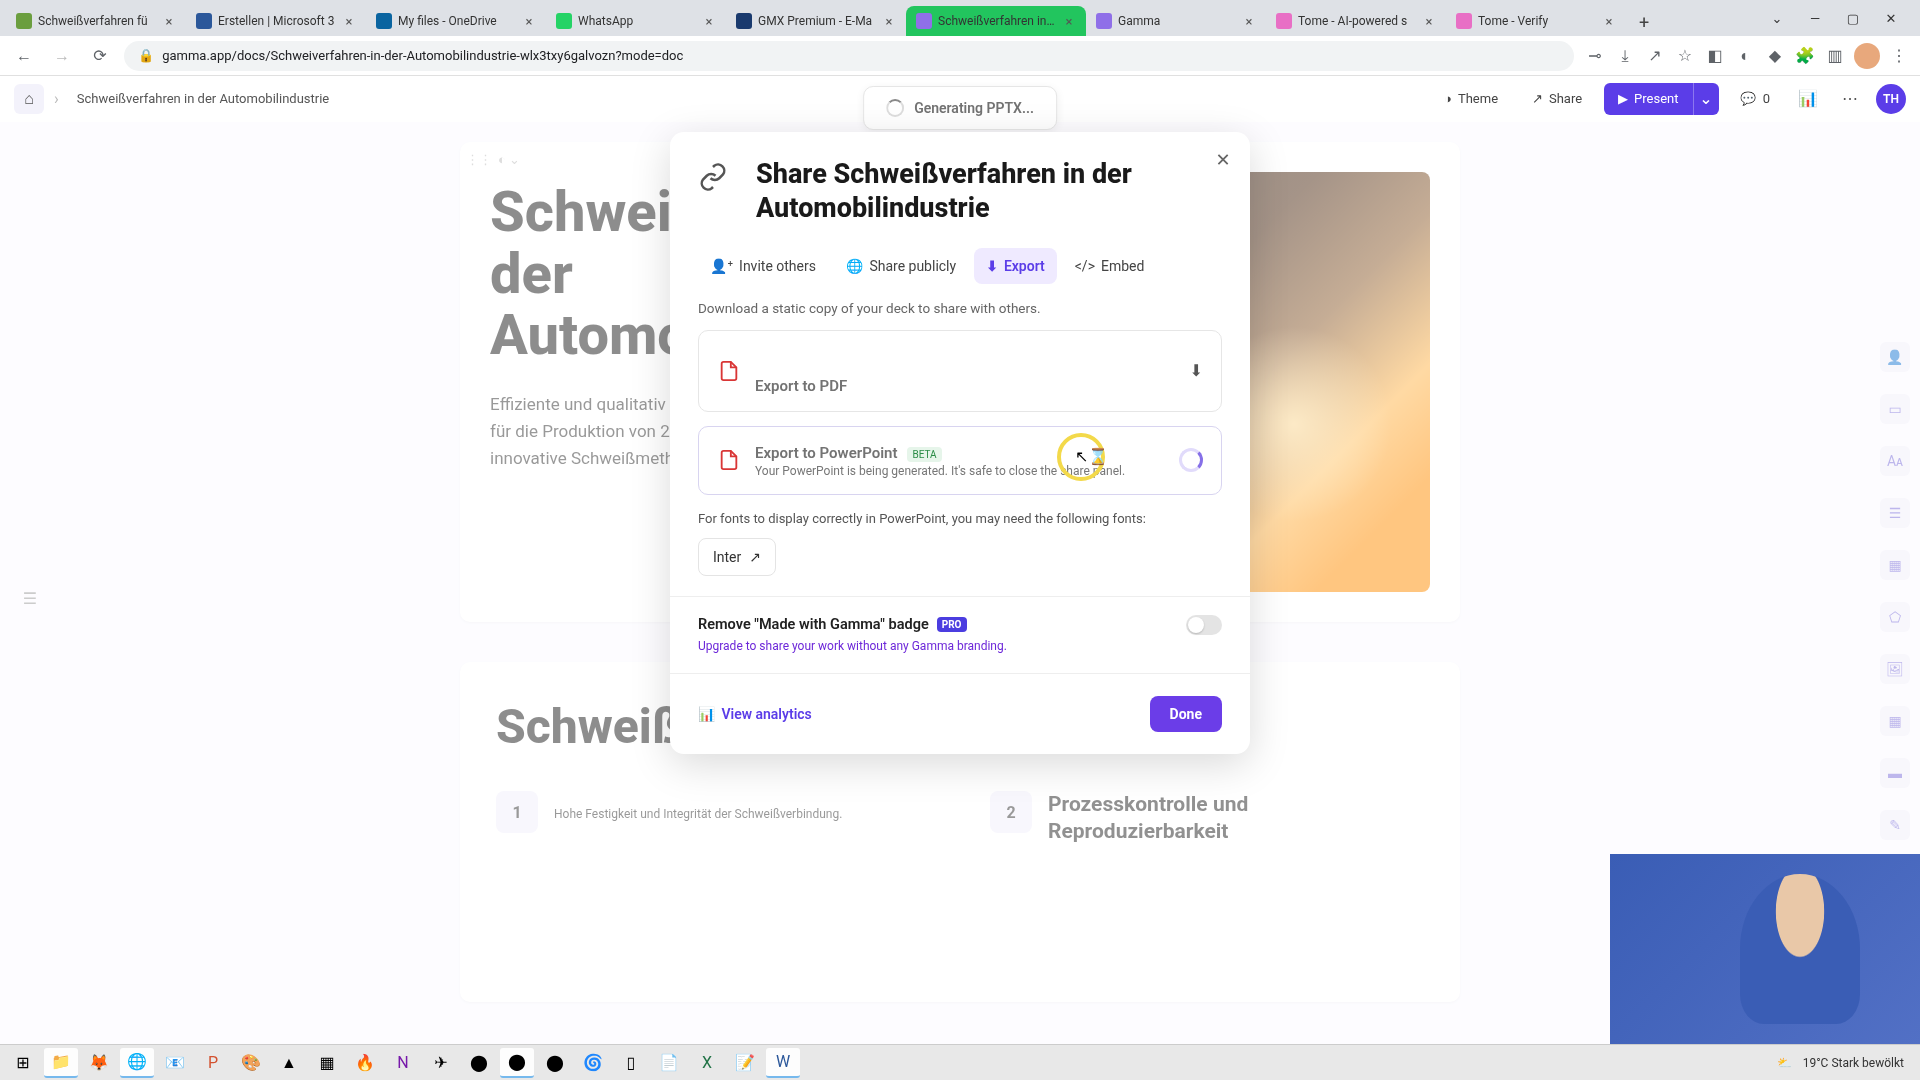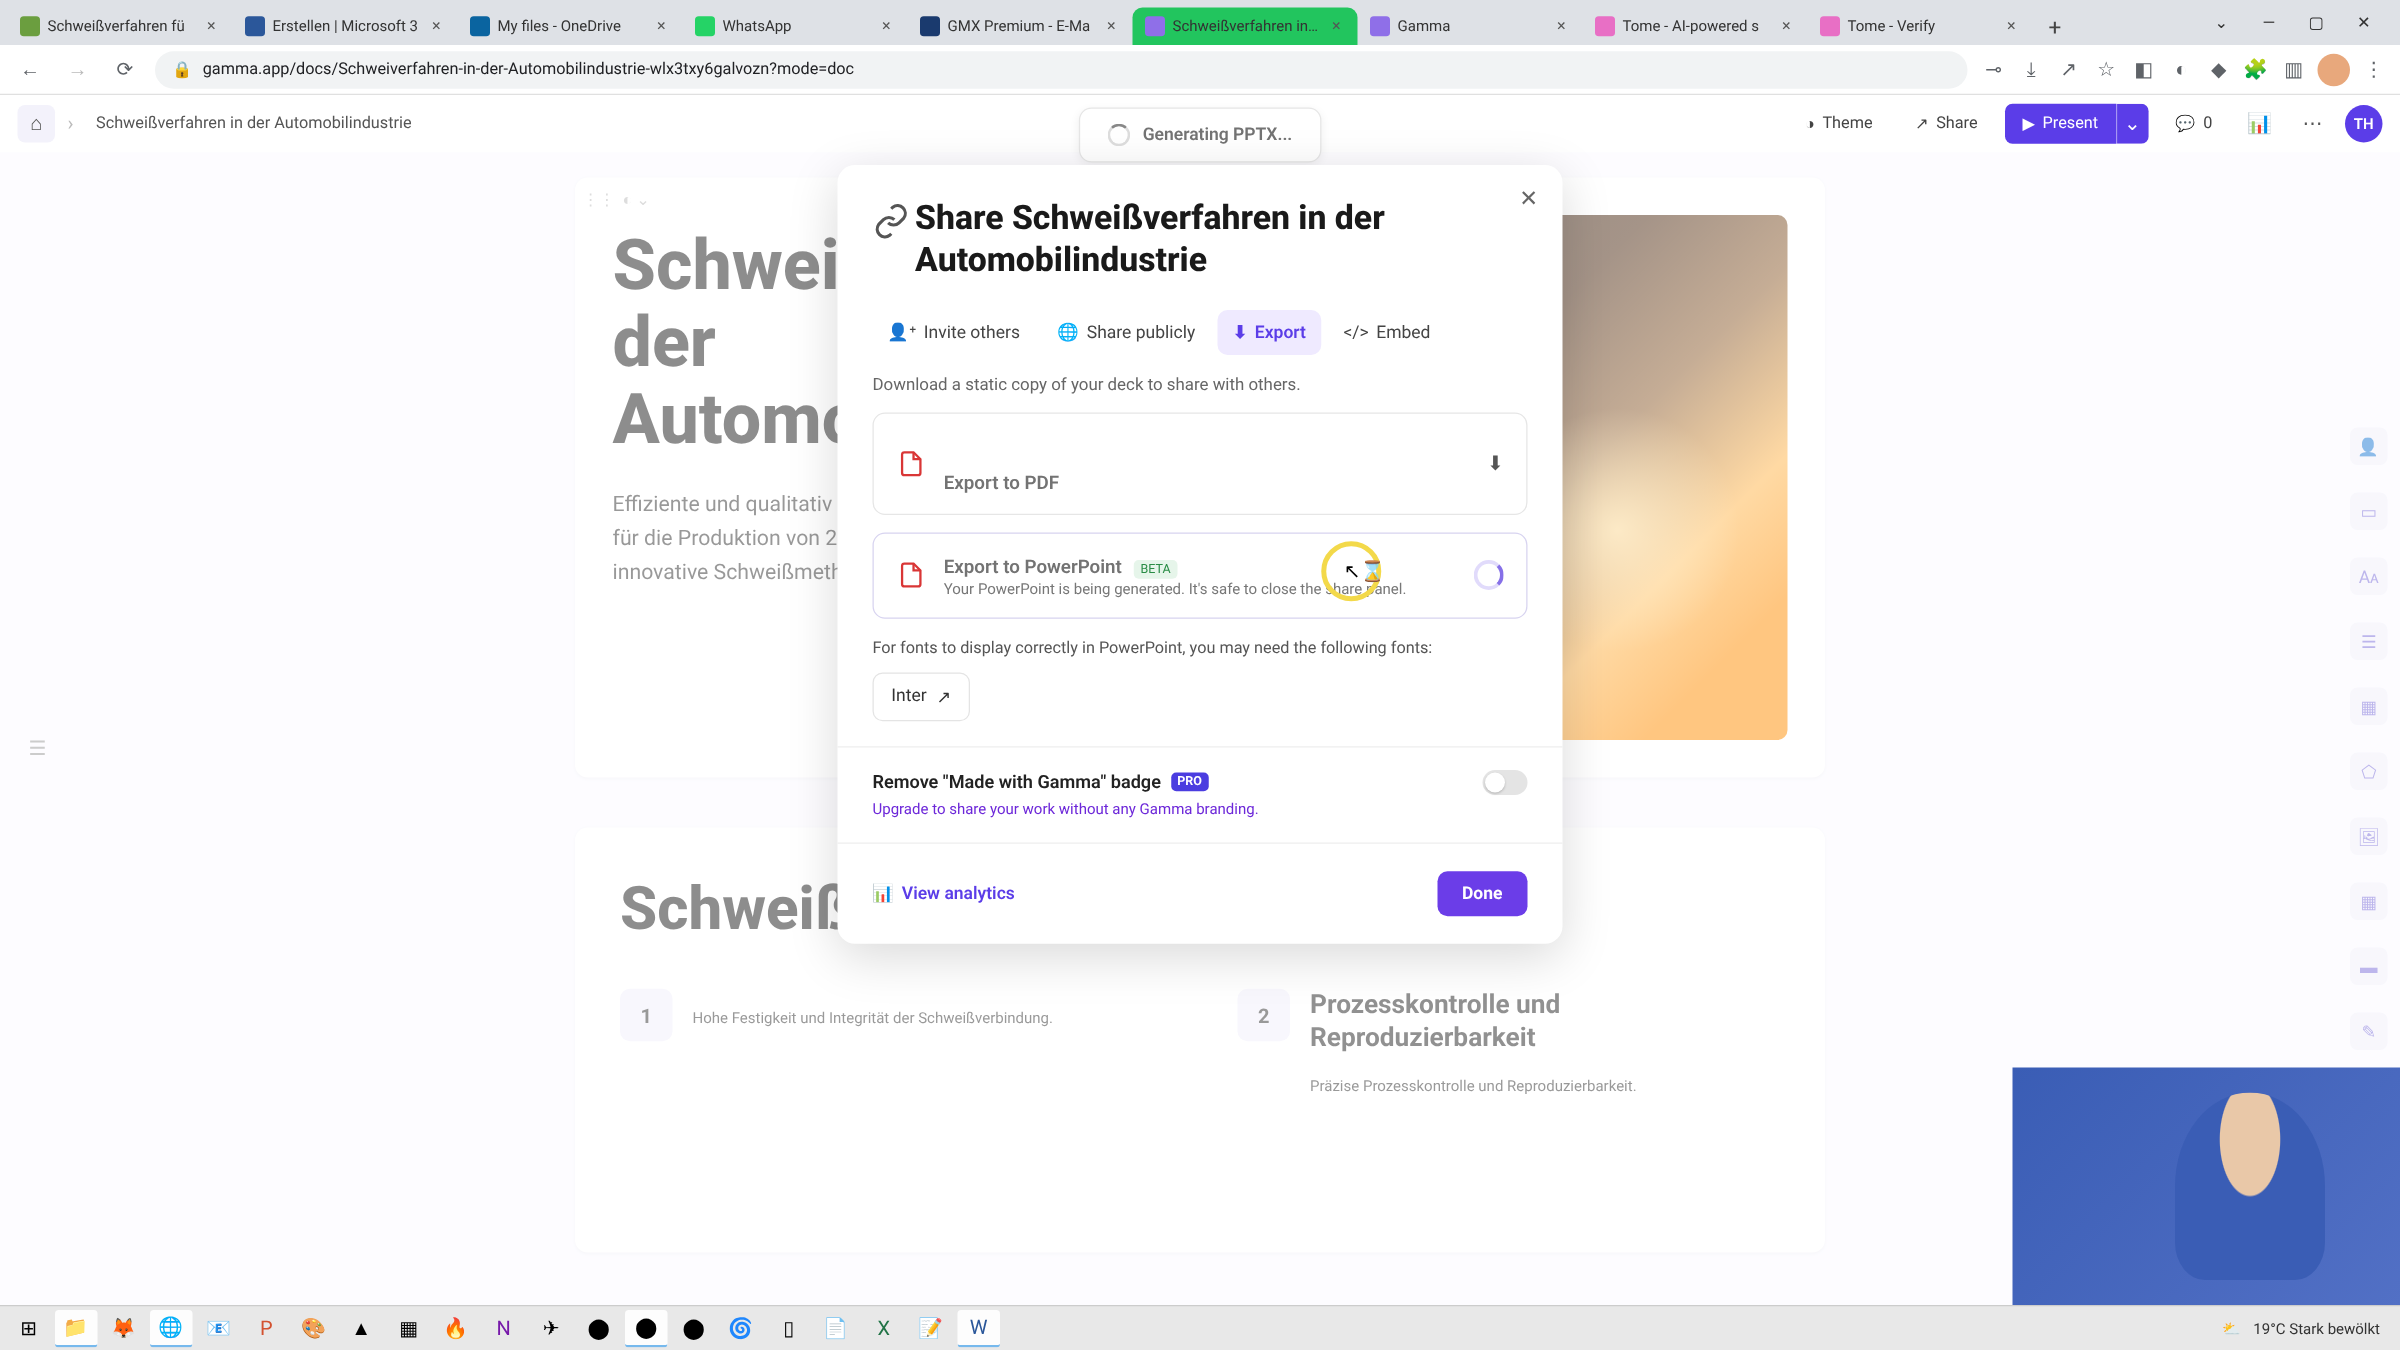--- a/index.html
+++ b/index.html
@@ -62,21 +62,21 @@
 .col-title { font-size:21px; font-weight:700; color:#222; line-height:1.3; }
 .col-body { font-size:12px; color:#333; margin-top:14px; line-height:1.5; }
 
 
 .rail { position:absolute; right:10px; top:220px; display:flex; flex-direction:column; gap:22px; z-index:2; }
 .rail-item { width:30px; height:30px; background:#f0eef9; border-radius:6px; display:flex; align-items:center; justify-content:center; color:#7a6dd8; font-size:14px; }
 
 
 .modal { position:absolute; top:132px; left:50%; transform:translateX(-50%); width:580px; background:#fff; border-radius:14px; box-shadow:0 10px 40px rgba(0,0,0,0.15); z-index:10; padding:26px 28px 22px; }
 .modal-close { position:absolute; top:14px; right:14px; width:26px; height:26px; display:flex; align-items:center; justify-content:center; color:#666; font-size:18px; }
-.modal-head { display:flex; gap:4px; align-items:flex-start; }
+.modal-head { display:flex; gap:28px; align-items:flex-start; }
 .modal-icon { width:32px; height:32px; color:#555; margin-top:4px; }
 .modal-title { font-size:27px; font-weight:800; color:#1a1a1a; line-height:1.25; }
 .modal-tabs { display:flex; gap:6px; margin-top:22px; }
 .mtab { height:36px; padding:0 12px; border-radius:8px; display:flex; align-items:center; gap:6px; font-size:14px; color:#444; }
 .mtab.active { background:#efeaff; color:#5b3de8; font-weight:600; }
 .modal-desc { font-size:13.5px; color:#666; margin-top:16px; }
 .export-row { margin-top:14px; border:1px solid #e6e6e6; border-radius:10px; padding:16px 18px; display:flex; align-items:center; gap:14px; }
 .export-row.loading { border-color:#d8d4f0; }
 .file-ico { width:24px; height:24px; display:flex; align-items:center; justify-content:center; color:#d93636; }
 .export-label { font-size:15px; font-weight:600; color:#737373;margin-top:30px; }
@@ -247,21 +247,20 @@
       <div class="col">
         <div class="numbox">1</div>
         <div>
           <div class="col-body">Hohe Festigkeit und Integrität der Schweißverbindung.</div>
         </div>
       </div>
       <div class="col">
         <div class="numbox">2</div>
         <div>
           <div class="col-title">Prozesskontrolle und Reproduzierbarkeit</div>
-          <div class="col-body">Präzise Prozesskontrolle und Reproduzierbarkeit.</div>
         </div>
       </div>
     </div>
   </div>
 
   <div class="rail">
     <div class="rail-item">👤</div>
     <div class="rail-item">▭</div>
     <div class="rail-item">Aᴀ</div>
     <div class="rail-item">☰</div>

